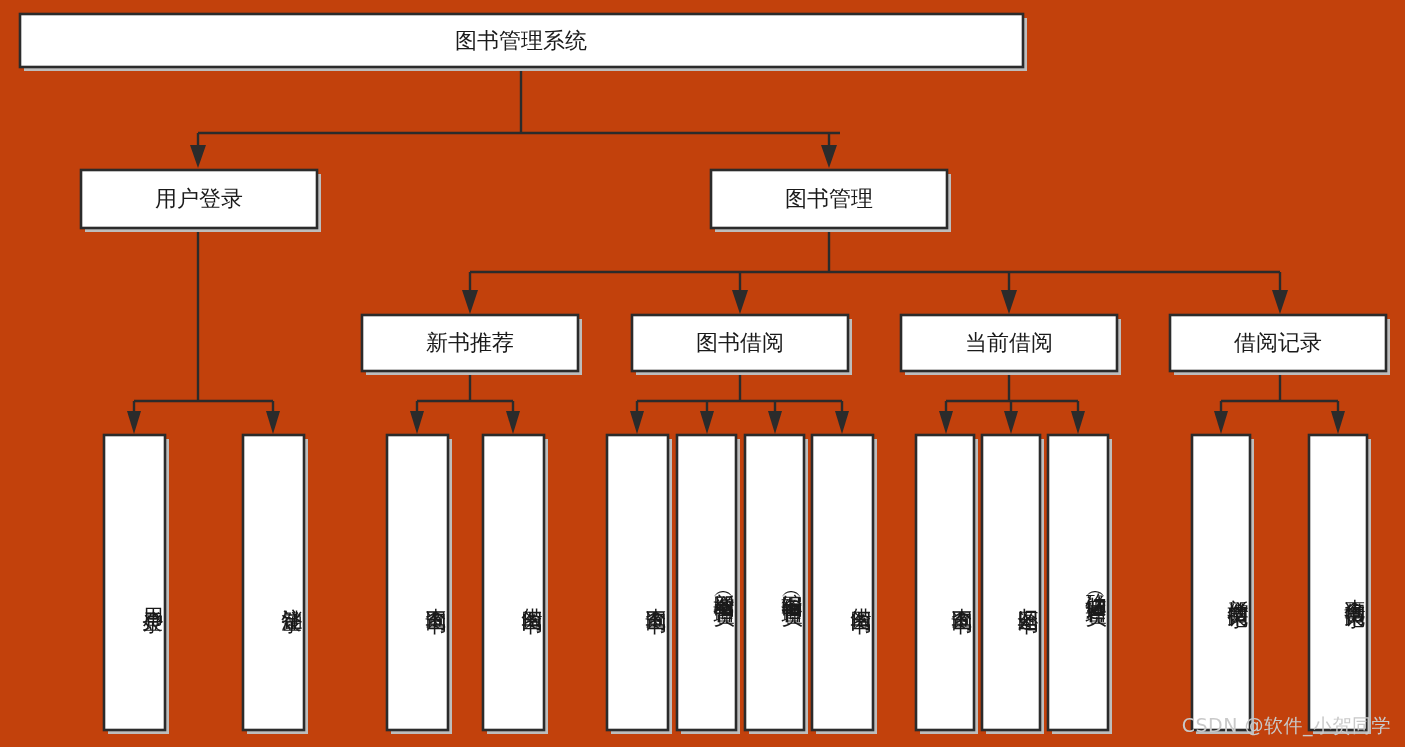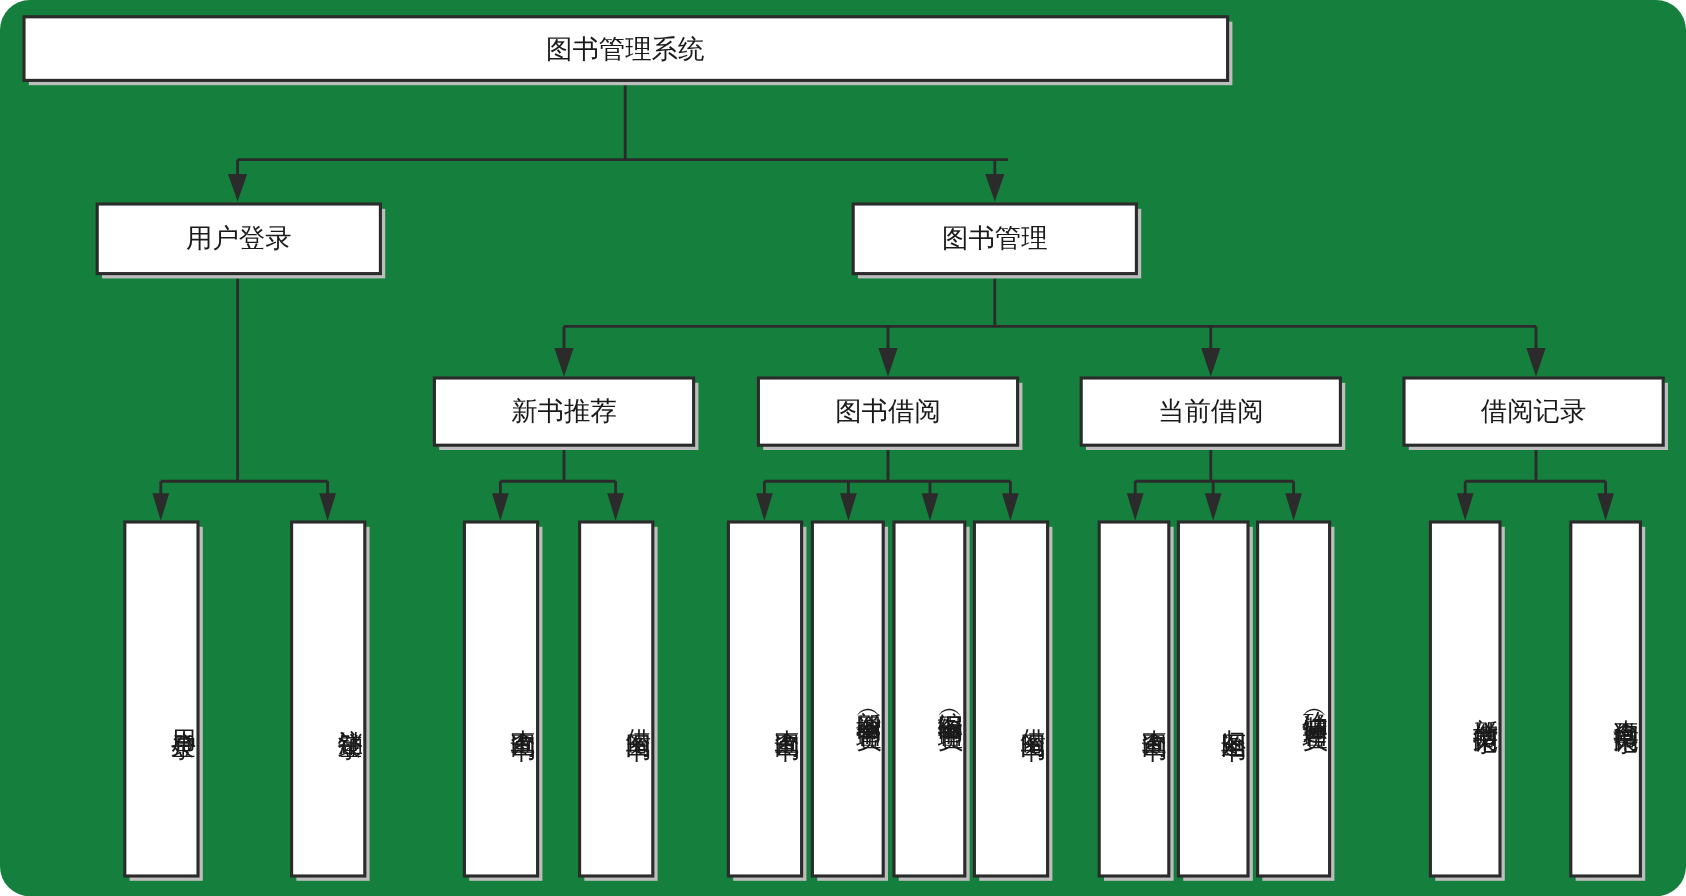--- a/index.html
+++ b/index.html
@@ -10,22 +10,21 @@
   body {
     width: 1405px;
     height: 747px;
     font-family: "DejaVu Sans", "Liberation Sans", sans-serif;
     overflow: hidden;
   }
   #diagram-root {
     position: relative;
     width: 1405px;
     height: 747px;
-    background: #15803d;
-    border-radius: 25px;
+    background: #c2410c;
   }
   svg#flow-svg {
     position: absolute;
     top: 0;
     left: 0;
     width: 1405px;
     height: 747px;
   }
   .node-rect {
     fill: #ffffff;
@@ -254,14 +253,15 @@
   <div class="vlabel" style="left:745px; top:440px; width:59px; height:290px;">编辑图书（管理员）</div>
   <div class="vlabel" style="left:812px; top:480px; width:61px; height:230px;">借阅图书</div>
 
   <div class="vlabel" style="left:916px; top:480px; width:58px; height:230px;">查询图书</div>
   <div class="vlabel" style="left:982px; top:480px; width:58px; height:230px;">归还图书</div>
   <div class="vlabel" style="left:1048px; top:440px; width:60px; height:290px;">确认归还（管理员）</div>
 
   <div class="vlabel" style="left:1192px; top:455px; width:58px; height:265px;">新增借阅记录</div>
   <div class="vlabel" style="left:1309px; top:455px; width:58px; height:265px;">查询借阅记录</div>
 
+  <div id="watermark">CSDN @软件_小贺同学</div>
 
 </div>
 
 </body></html>

